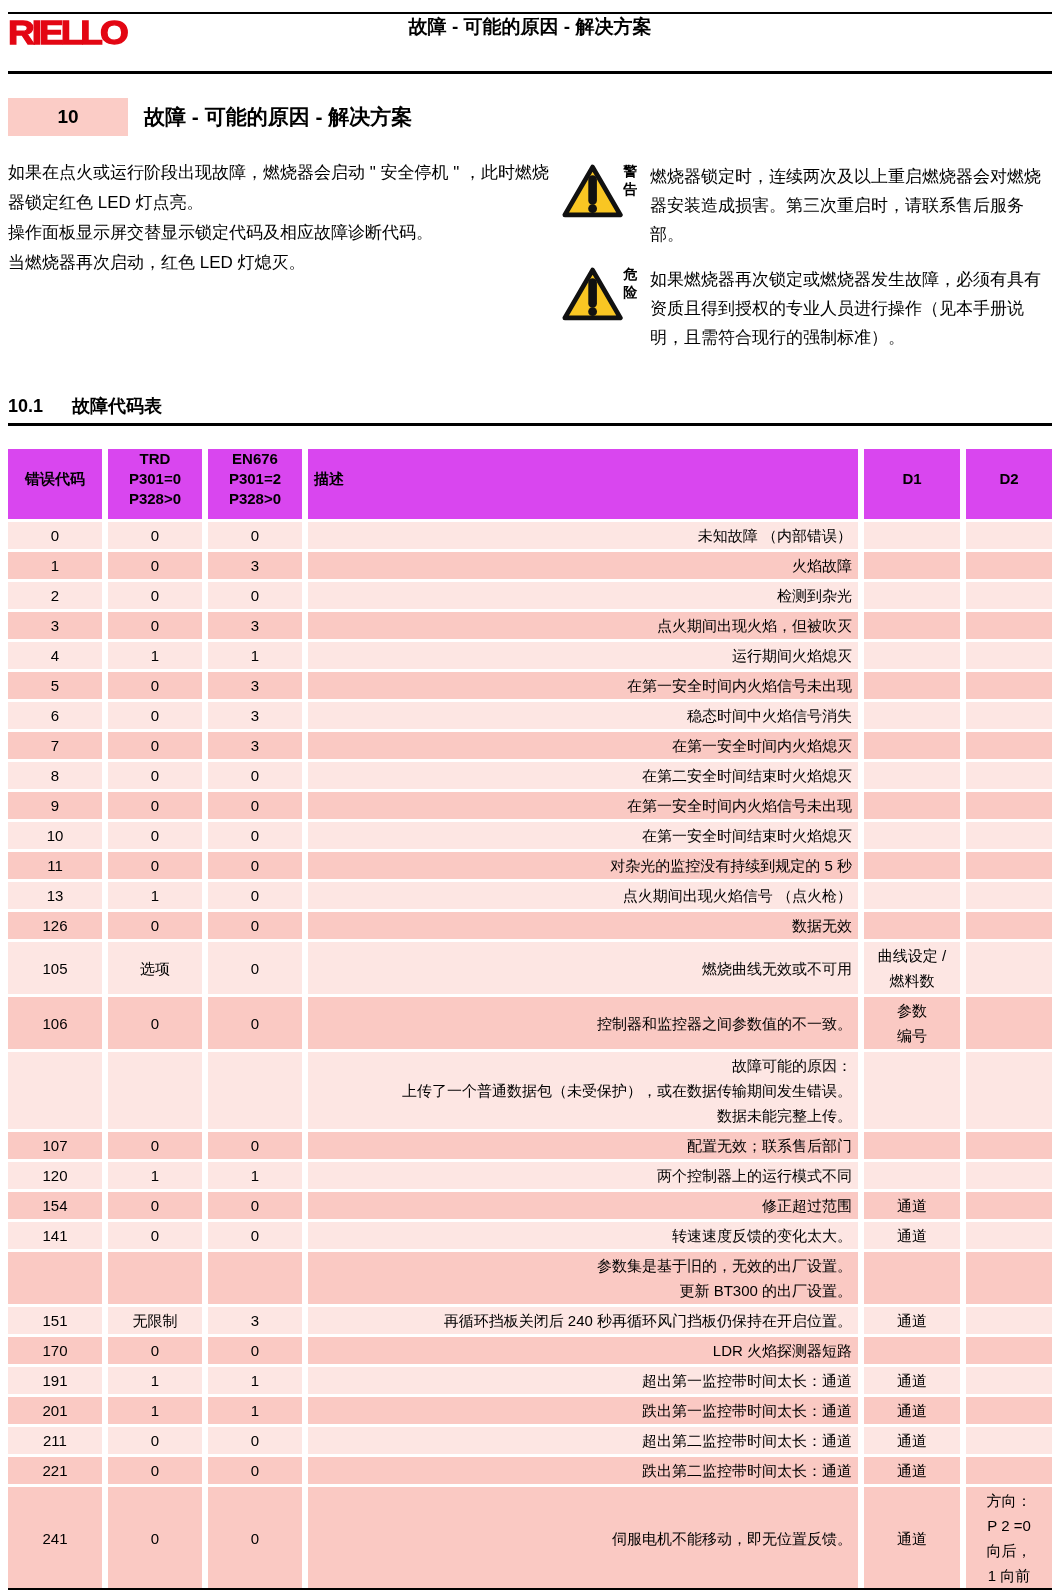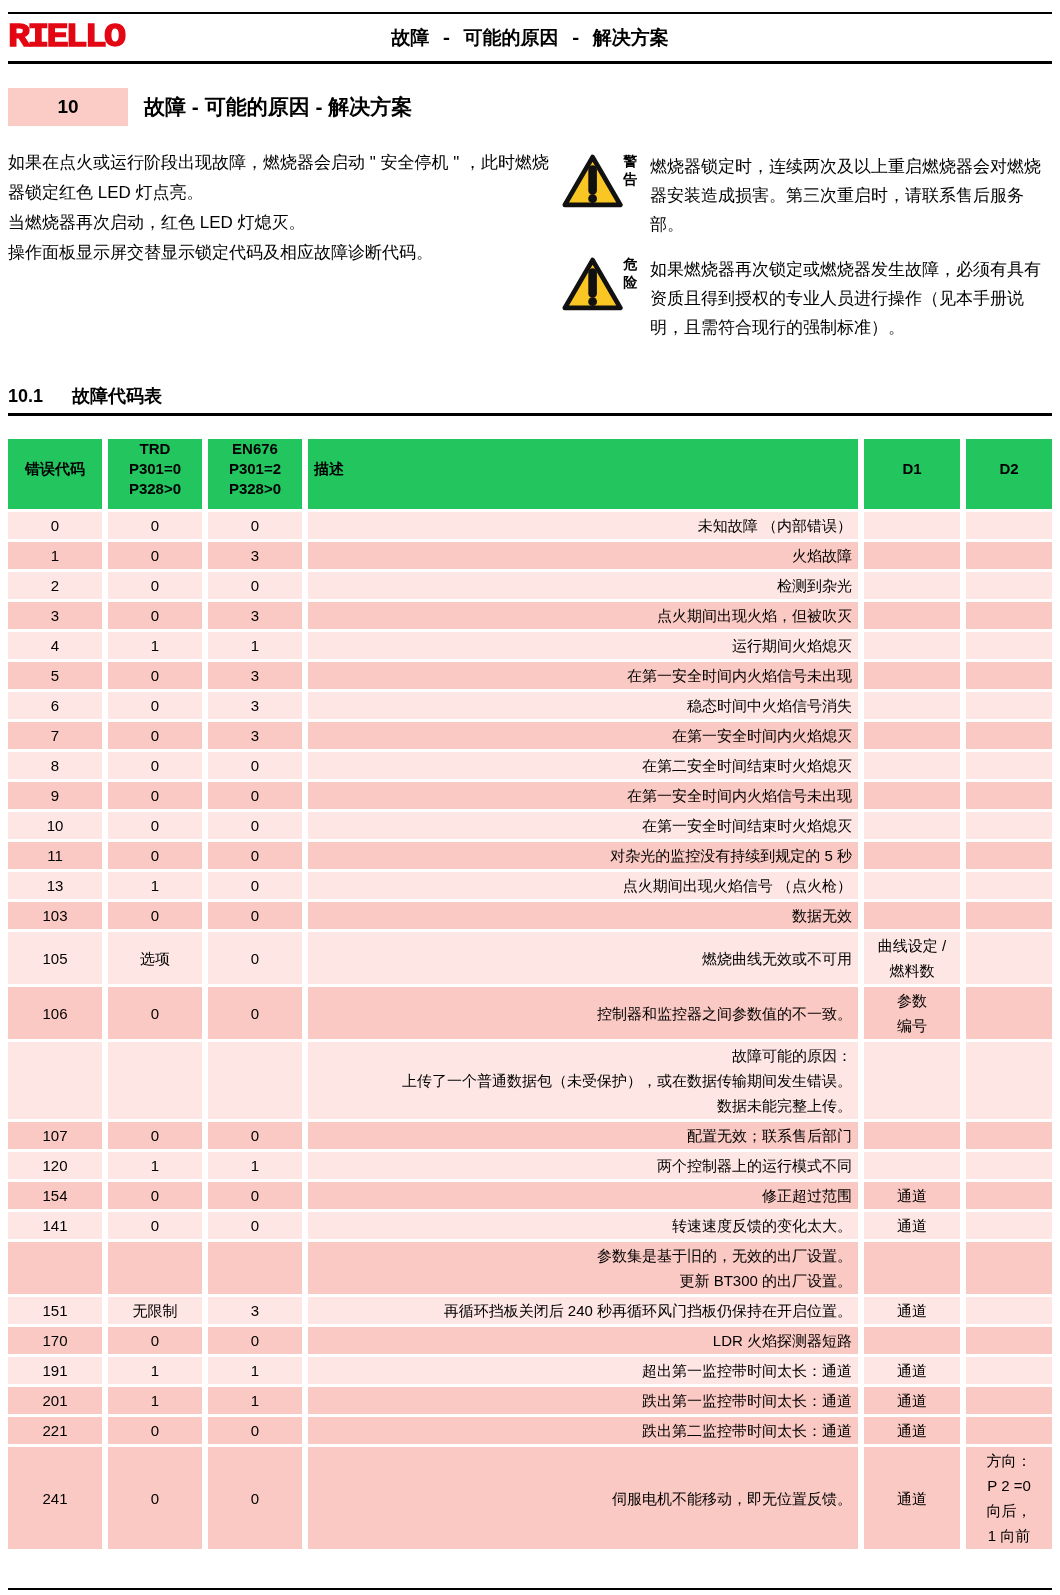--- a/index.html
+++ b/index.html
@@ -5,21 +5,21 @@
   html,body{margin:0;padding:0;background:#fff;}
   body{width:1060px;height:1595px;font-family:"Liberation Sans","DejaVu Sans",sans-serif;color:#000;}
   .page{position:relative;width:1060px;height:1595px;padding:0 8px;box-sizing:border-box;overflow:hidden;}
 
   .rule{background:#000;}
   .rule-top{height:2px;margin-top:12px;}
   .rule-under-header{height:3px;}
   .rule-under-subsec{height:3px;margin-top:5px;}
   .rule-bottom{position:absolute;left:8px;right:8px;bottom:5px;height:2px;background:#000;}
 
-  .hdr{position:relative;height:47px;display:flex;align-items:center;font-family:Liberation Mono, monospace;}
+  .hdr{position:relative;height:57px;display:flex;align-items:flex-start;}
   .logo{font-size:37px;font-weight:bold;color:#e30613;letter-spacing:-3px;
         -webkit-text-stroke:1.4px #e30613;transform:scaleY(0.92);line-height:1;}
   .hdr-title{position:absolute;left:0;right:0;text-align:center;font-weight:bold;font-size:19px;}
 
   .sec{display:flex;align-items:center;margin-top:24px;}
   .sec-box{width:120px;height:38px;background:#fbccc6;display:flex;align-items:center;
            justify-content:center;font-weight:bold;font-size:19px;}
   .sec-title{margin-left:16px;font-weight:bold;font-size:21px;}
 
   .content{display:flex;margin-top:22px;min-height:196px;}
@@ -32,21 +32,21 @@
   .warn-text{flex:1;font-size:17px;line-height:29px;max-width:400px;}
 
   .subsec{display:flex;margin-top:26px;font-weight:bold;font-size:18px;align-items:center;}
   .subsec-num{width:64px;}
 
   table{border-collapse:separate;border-spacing:6px 3px;margin:20px -6px 0 -6px;
         width:calc(100% + 12px);table-layout:fixed;}
   col.c-code{width:94px;} col.c-trd{width:94px;} col.c-en{width:94px;}
   col.c-desc{width:auto;} col.c-d1{width:96px;} col.c-d2{width:86px;}
   thead th{font-weight:bold;font-size:15px;vertical-align:middle;padding:0 0 10px 0;
-           line-height:20px;white-space:pre-line;text-align:center;background:#22c55e;}
+           line-height:20px;white-space:pre-line;text-align:center;background:#d946ef;}
   thead th.h-desc{text-align:left;padding-left:6px;}
   td{font-size:15px;line-height:25px;padding:1px 6px;vertical-align:middle;
      white-space:pre-line;height:24px;text-align:center;overflow:hidden;}
   td.cell-desc{text-align:right;}
   tr.light td{background:#fde6e3;}
   tr.dark td{background:#fac9c3;}
 </style>
 </head>
 <body>
 
@@ -62,22 +62,22 @@
   <div class="rule rule-under-header"></div>
 
   <div class="sec">
     <div class="sec-box">10</div>
     <div class="sec-title">故障 - 可能的原因 - 解决方案</div>
   </div>
 
   <div class="content">
     <div class="intro">
       <p>如果在点火或运行阶段出现故障，燃烧器会启动 " 安全停机 " ，此时燃烧器锁定红色 LED 灯点亮。</p>
+      <p>操作面板显示屏交替显示锁定代码及相应故障诊断代码。</p>
       <p>当燃烧器再次启动，红色 LED 灯熄灭。</p>
-      <p>操作面板显示屏交替显示锁定代码及相应故障诊断代码。</p>
     </div>
     <div class="warn-col">
 
       <div class="warn-block">
         <div class="warn-icon-wrap">
           <svg width="64" height="58" viewBox="0 0 64 58">
             <polygon points="32,4 61,54 3,54" fill="#f9c623" stroke="#111" stroke-width="5" stroke-linejoin="round"></polygon>
             <path d="M32 17 L32 39" stroke="#111" stroke-width="9" stroke-linecap="round"></path>
             <circle cx="32" cy="47.5" r="4.6" fill="#111"></circle>
           </svg>
@@ -229,21 +229,21 @@
         </tr>
         <tr class="light">
           <td class="cell-code">13</td>
           <td class="cell-trd">1</td>
           <td class="cell-en676">0</td>
           <td class="cell-desc">点火期间出现火焰信号 （点火枪）</td>
           <td class="cell-d1"></td>
           <td class="cell-d2"></td>
         </tr>
         <tr class="dark">
-          <td class="cell-code">103</td>
+          <td class="cell-code">126</td>
           <td class="cell-trd">0</td>
           <td class="cell-en676">0</td>
           <td class="cell-desc">数据无效</td>
           <td class="cell-d1"></td>
           <td class="cell-d2"></td>
         </tr>
         <tr class="light">
           <td class="cell-code">105</td>
           <td class="cell-trd">选项</td>
           <td class="cell-en676">0</td>
@@ -337,20 +337,28 @@
           <td class="cell-d2"></td>
         </tr>
         <tr class="dark">
           <td class="cell-code">201</td>
           <td class="cell-trd">1</td>
           <td class="cell-en676">1</td>
           <td class="cell-desc">跌出第一监控带时间太长：通道</td>
           <td class="cell-d1">通道</td>
           <td class="cell-d2"></td>
         </tr>
+        <tr class="light">
+          <td class="cell-code">211</td>
+          <td class="cell-trd">0</td>
+          <td class="cell-en676">0</td>
+          <td class="cell-desc">超出第二监控带时间太长：通道</td>
+          <td class="cell-d1">通道</td>
+          <td class="cell-d2"></td>
+        </tr>
         <tr class="dark">
           <td class="cell-code">221</td>
           <td class="cell-trd">0</td>
           <td class="cell-en676">0</td>
           <td class="cell-desc">跌出第二监控带时间太长：通道</td>
           <td class="cell-d1">通道</td>
           <td class="cell-d2"></td>
         </tr>
         <tr class="dark">
           <td class="cell-code">241</td>

